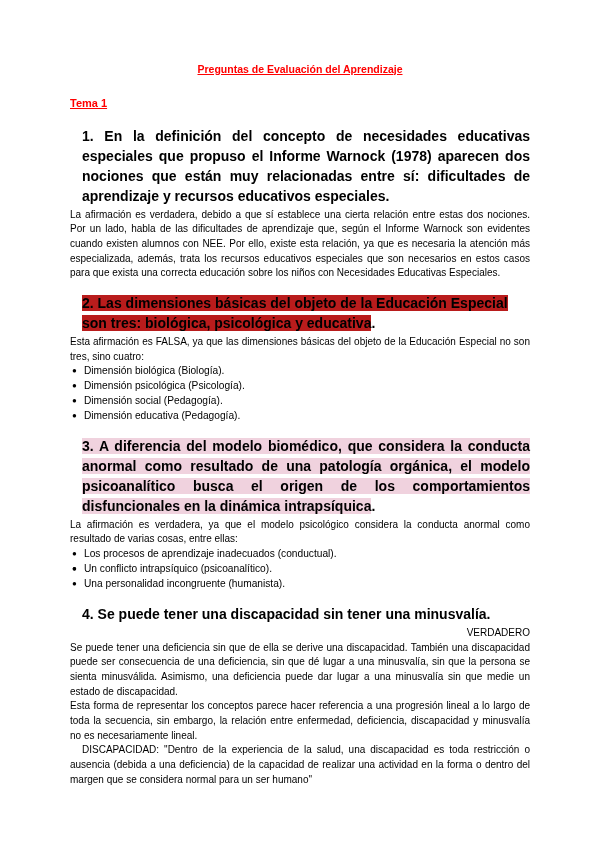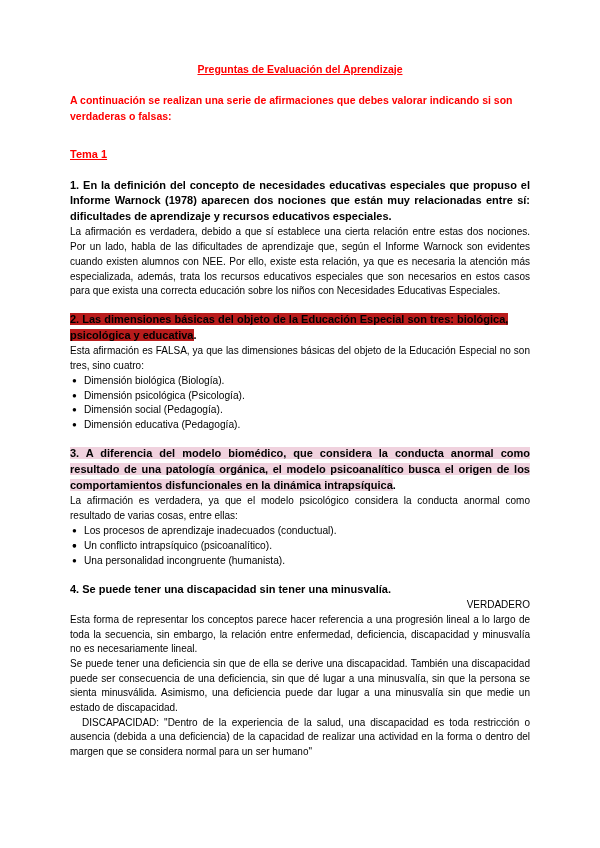--- a/index.html
+++ b/index.html
@@ -50,23 +50,23 @@
     font-size: 11px;
     text-decoration: underline;
     display: inline-block;
     line-height: 1.45;
     margin: 0 0 15px 0;
   }
 
   
   .q-head {
     font-weight: bold;
-    font-size: 11px;
+    font-size: 14px;
     line-height: 1.42;
-    margin: 0 0 1px 0;
+    margin: 0 0 1px 12px;
     text-align: justify;
     color: #000000;
   }
   .q-head.plain {
     text-align: left;
   }
   .hl-a {
     background-color: #b91c1c;
     box-decoration-break: clone;
     -webkit-box-decoration-break: clone;
@@ -128,21 +128,20 @@
   }
 </style>
 </head>
 <body>
 
 <div class="page">
   <div class="content">
 
     <div class="doc-title">Preguntas de Evaluación del Aprendizaje</div>
 
-    <div class="intro">A continuación se realizan una serie de afirmaciones que debes valorar indicando si son verdaderas o falsas:</div>
 
     <div>
       <span class="tema">Tema 1</span>
     </div>
 
     <div class="block">
       <p class="q-head"><span>1. En la definición del concepto de necesidades educativas especiales que propuso el Informe Warnock (1978) aparecen dos nociones que están muy relacionadas entre sí: dificultades de aprendizaje y recursos educativos especiales</span><span class="tail">.</span></p>
       <p class="body-par">La afirmación es verdadera, debido a que sí establece una cierta relación entre estas dos nociones. Por un lado, habla de las dificultades de aprendizaje que, según el Informe Warnock son evidentes cuando existen alumnos con NEE. Por ello, existe esta relación, ya que es necesaria la atención más especializada, además, trata los recursos educativos especiales que son necesarios en estos casos para que exista una correcta educación sobre los niños con Necesidades Educativas Especiales.</p>
     </div>
 
@@ -164,19 +163,19 @@
         <li><span class="bullet-dot">●</span><span>Los procesos de aprendizaje inadecuados (conductual).</span></li>
         <li><span class="bullet-dot">●</span></li>
         <li><span class="bullet-dot">●</span><span>Un conflicto intrapsíquico (psicoanalítico).</span></li>
         <li><span class="bullet-dot">●</span><span>Una personalidad incongruente (humanista).</span></li>
       </ul>
     </div>
 
     <div class="block-tight">
       <p class="q-head plain"><span>4. Se puede tener una discapacidad sin tener una minusvalía</span><span class="tail">.</span></p>
       <p class="verdadero">VERDADERO</p>
+      <p class="body-par">Se puede tener una deficiencia sin que de ella se derive una discapacidad. También una discapacidad puede ser consecuencia de una deficiencia, sin que dé lugar a una minusvalía, sin que la persona se sienta minusválida. Asimismo, una deficiencia puede dar lugar a una minusvalía sin que medie un estado de discapacidad.</p>
       <p class="body-par">Esta forma de representar los conceptos parece hacer referencia a una progresión lineal a lo largo de toda la secuencia, sin embargo, la relación entre enfermedad, deficiencia, discapacidad y minusvalía no es necesariamente lineal.</p>
-      <p class="body-par">Se puede tener una deficiencia sin que de ella se derive una discapacidad. También una discapacidad puede ser consecuencia de una deficiencia, sin que dé lugar a una minusvalía, sin que la persona se sienta minusválida. Asimismo, una deficiencia puede dar lugar a una minusvalía sin que medie un estado de discapacidad.</p>
       <p class="body-par indent">DISCAPACIDAD: "Dentro de la experiencia de la salud, una discapacidad es toda restricción o ausencia (debida a una deficiencia) de la capacidad de realizar una actividad en la forma o dentro del margen que se considera normal para un ser humano"</p>
     </div>
 
   </div>
 </div>
 
 </body></html>

